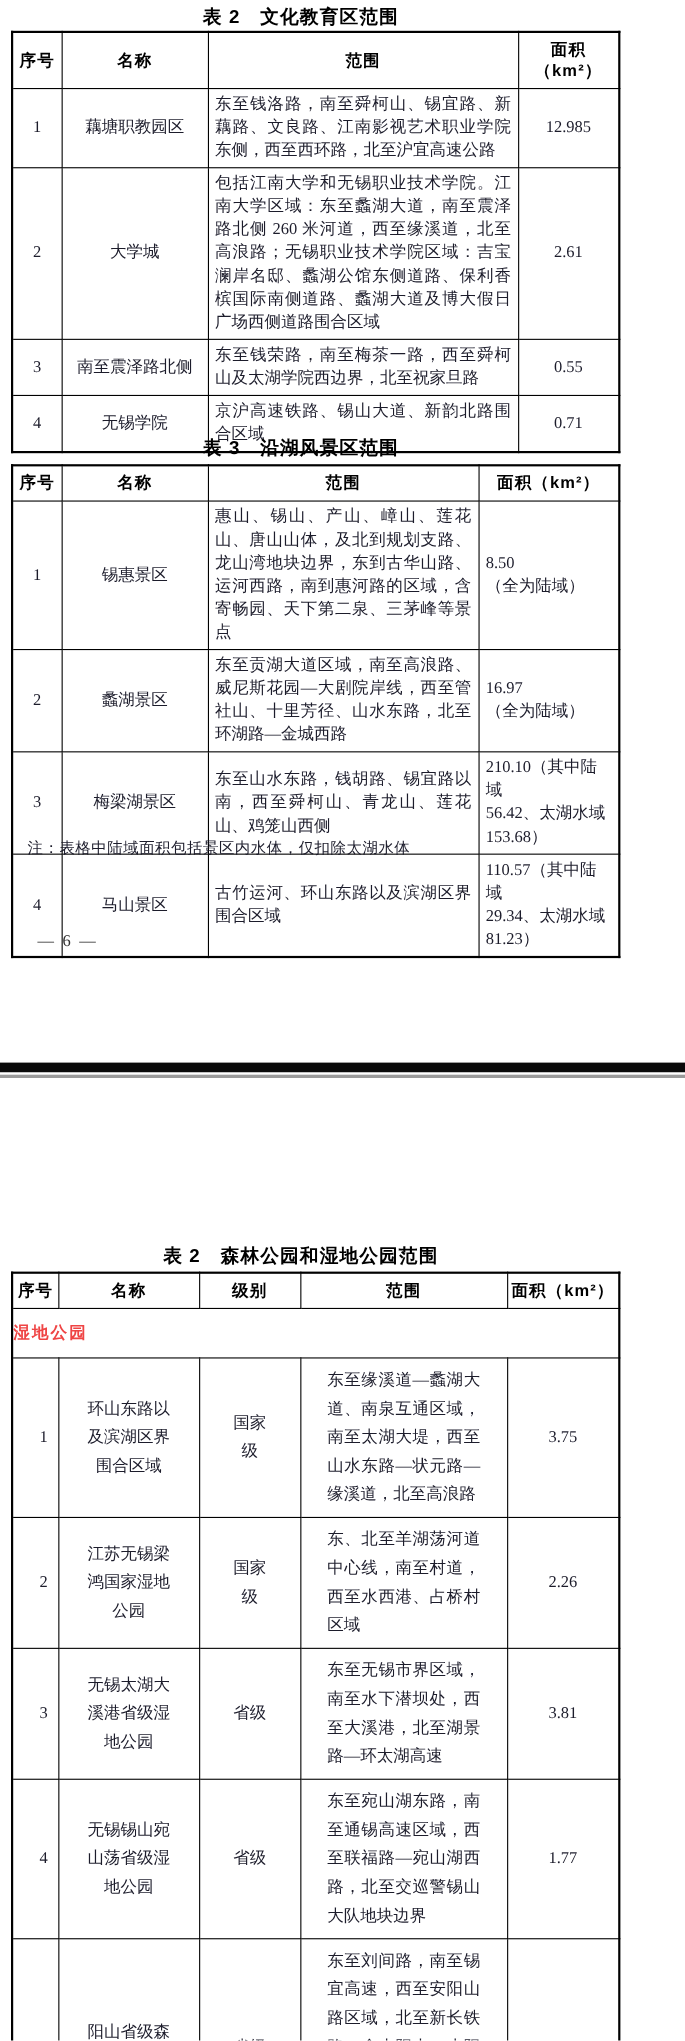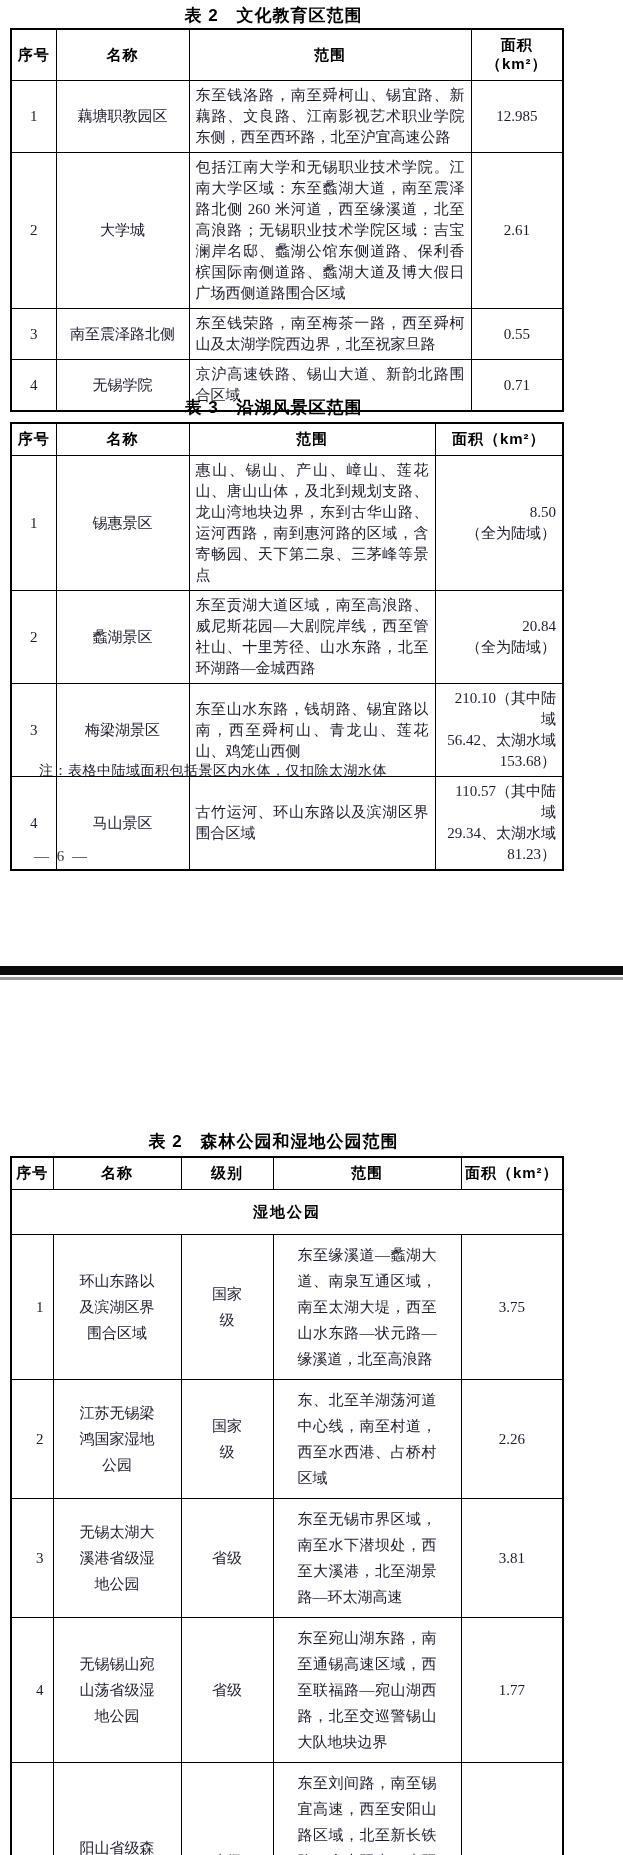--- a/index.html
+++ b/index.html
@@ -26,28 +26,28 @@
   }
   table.tbl th{
     font-family:"Liberation Sans","DejaVu Sans",sans-serif;
     font-weight:bold;color:#000;
     padding:6px 2px;text-align:center;letter-spacing:1px;
   }
   .t2 td,.t3 td{line-height:21px;padding:4px 6px;}
   .t4 td{line-height:26px;padding:7px 24px;}
   td.c{text-align:center;}
   td.r{text-align:justify;margin-left:35px;}
-  td.pre{white-space:pre-line;text-align:right;margin-left:16px;}
+  td.pre{white-space:pre-line;text-align:left;margin-left:16px;}
   .subhead{
     font-family:"Liberation Sans","DejaVu Sans",sans-serif;
-    font-weight:bold;color:#000000;text-align:center;
+    font-weight:bold;color:#ef4444;
     letter-spacing:2px;padding:9px 0 !important;font-size:15px;
   }
   .note{
-    position:absolute;left:39px;font-size:14px;color:#1c1c2b;letter-spacing:.5px;
+    position:absolute;left:25px;font-size:14px;color:#1c1c2b;letter-spacing:.5px;
   }
   .pagenum{
     position:absolute;left:34px;font-size:15px;color:#333;letter-spacing:2px;
   }
   .page-sep{position:absolute;left:0;width:623px;}
   .sep-black{height:9px;background:#0a0a0a;}
   .sep-gap{height:2px;background:#fff;}
   .sep-gray{height:3px;background:#9a9a9a;}
 </style>
 </head>
@@ -120,21 +120,21 @@
       <td class="c">1</td>
       <td class="c">锡惠景区</td>
       <td class="r">惠山、锡山、产山、嶂山、莲花山、唐山山体，及北到规划支路、龙山湾地块边界，东到古华山路、运河西路，南到惠河路的区域，含寄畅园、天下第二泉、三茅峰等景点</td>
       <td class="pre">8.50
 （全为陆域）</td>
     </tr>
     <tr>
       <td class="c">2</td>
       <td class="c">蠡湖景区</td>
       <td class="r">东至贡湖大道区域，南至高浪路、威尼斯花园—大剧院岸线，西至管社山、十里芳径、山水东路，北至环湖路—金城西路</td>
-      <td class="pre">20.84
+      <td class="pre">16.97
 （全为陆域）</td>
     </tr>
     <tr>
       <td class="c">3</td>
       <td class="c">梅梁湖景区</td>
       <td class="r">东至山水东路，钱胡路、锡宜路以南，西至舜柯山、青龙山、莲花山、鸡笼山西侧</td>
       <td class="pre">210.10（其中陆域
 56.42、太湖水域
 153.68）</td>
     </tr>

